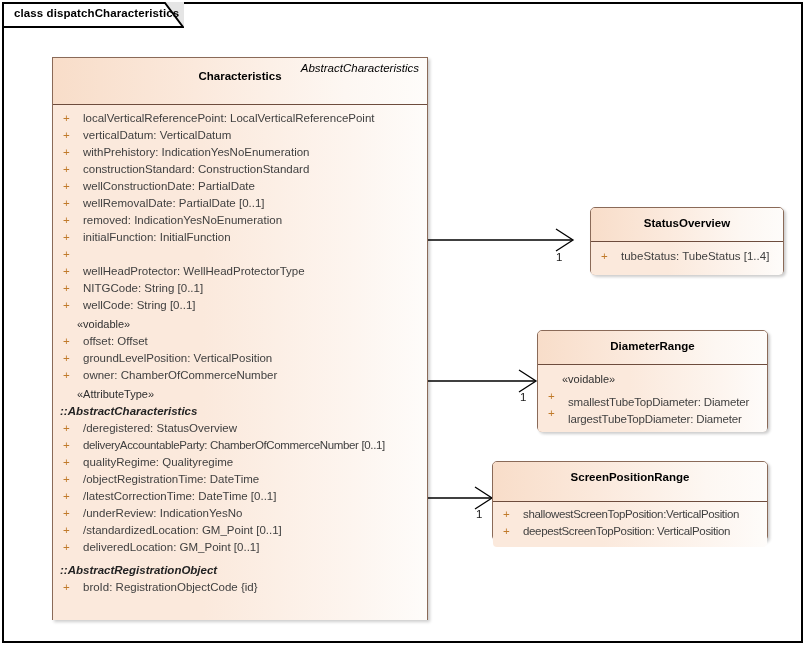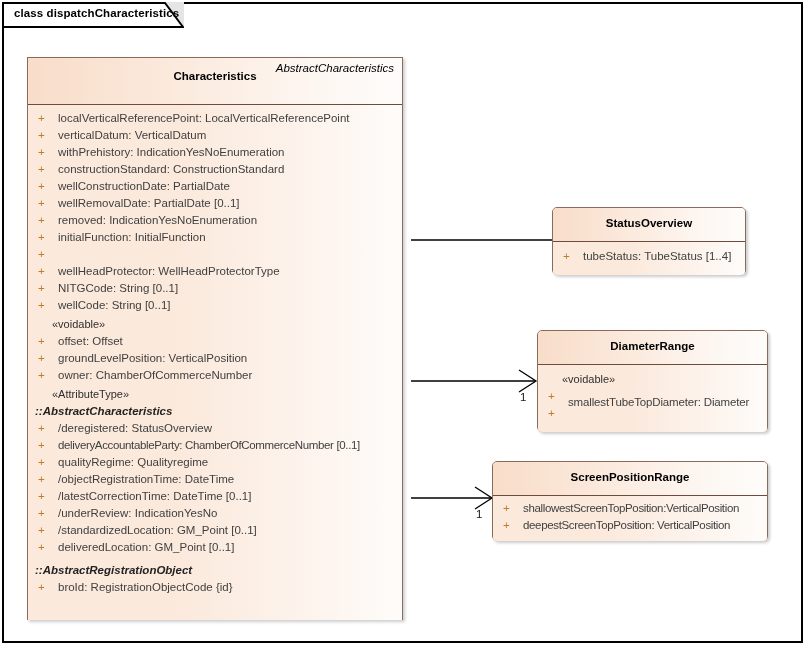--- a/index.html
+++ b/index.html
@@ -193,21 +193,21 @@
     <g>
       <line x1="411" y1="498" x2="491" y2="498" stroke="#000000" stroke-width="1.3"></line>
       <polyline points="475,487 492,498 475,509" fill="none" stroke="#000000" stroke-width="1.3"></polyline>
     </g>
   </svg>
 
   <div class="mult-label" style="left:556px; top:251px;">1</div>
   <div class="mult-label" style="left:520px; top:391px;">1</div>
   <div class="mult-label" style="left:476px; top:508px;">1</div>
 
-  <div class="uml-class" id="cls-characteristics" style="left:27px; top:57px; width:376px; height:563px;">
+  <div class="uml-class" id="cls-characteristics" style="left:52px; top:57px; width:376px; height:563px;">
     <div class="cls-header" style="height:47px;">
       <div class="cls-parent">AbstractCharacteristics</div>
       <div class="cls-name" style="padding-top:12px;">Characteristics</div>
     </div>
     <div class="cls-body" style="height:515px; padding-top:5px;">
 
       <div class="attr-row">
         <span class="attr-vis">+</span>
         <span class="attr-text">localVerticalReferencePoint: LocalVerticalReferencePoint</span>
       </div>
@@ -312,21 +312,21 @@
       <div class="group-row">::AbstractRegistrationObject</div>
 
       <div class="attr-row">
         <span class="attr-vis">+</span>
         <span class="attr-text">broId: RegistrationObjectCode {id}</span>
       </div>
 
     </div>
   </div>
 
-  <div class="uml-class rounded" id="cls-status-overview" style="left:552px; top:207px; width:194px; height:68px;">
+  <div class="uml-class rounded" id="cls-status-overview" style="left:590px; top:207px; width:194px; height:68px;">
     <div class="cls-header" style="height:34px;">
       <div class="cls-name" style="padding-top:9px;">StatusOverview</div>
     </div>
     <div class="cls-body" style="height:33px; padding-top:6px;">
       <div class="attr-row">
         <span class="attr-vis">+</span>
         <span class="attr-text">tubeStatus: TubeStatus [1..4]</span>
       </div>
     </div>
   </div>
@@ -336,26 +336,27 @@
       <div class="cls-name" style="padding-top:9px;">DiameterRange</div>
     </div>
     <div class="cls-body" style="height:67px; padding-top:4px;">
       <div class="stereo-row">«voidable»</div>
       <div class="attr-row">
         <span class="attr-vis">+</span>
         <span class="attr-text cond">smallestTubeTopDiameter: Diameter</span>
       </div>
       <div class="attr-row">
         <span class="attr-vis">+</span>
+        <span class="attr-text cond">largestTubeTopDiameter: Diameter</span>
       </div>
     </div>
   </div>
 
   <div class="uml-class rounded" id="cls-screen-position-range" style="left:492px; top:461px; width:276px; height:80px;">
-    <div class="cls-header" style="height:34px;">
+    <div class="cls-header" style="height:40px;">
       <div class="cls-name" style="padding-top:9px;">ScreenPositionRange</div>
     </div>
     <div class="cls-body" style="height:45px; padding-top:4px;">
       <div class="attr-row">
         <span class="attr-vis">+</span>
         <span class="attr-text cond2">shallowestScreenTopPosition:VerticalPosition</span>
       </div>
       <div class="attr-row">
         <span class="attr-vis">+</span>
         <span class="attr-text cond2">deepestScreenTopPosition: VerticalPosition</span>

